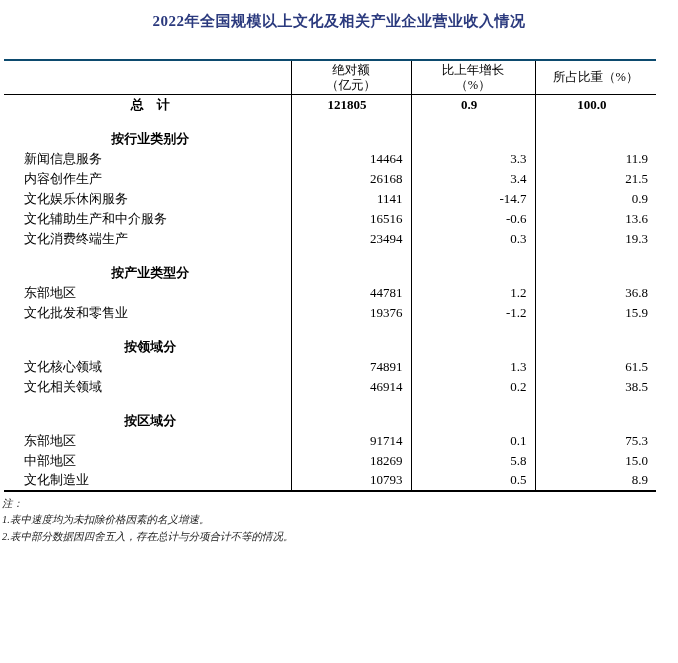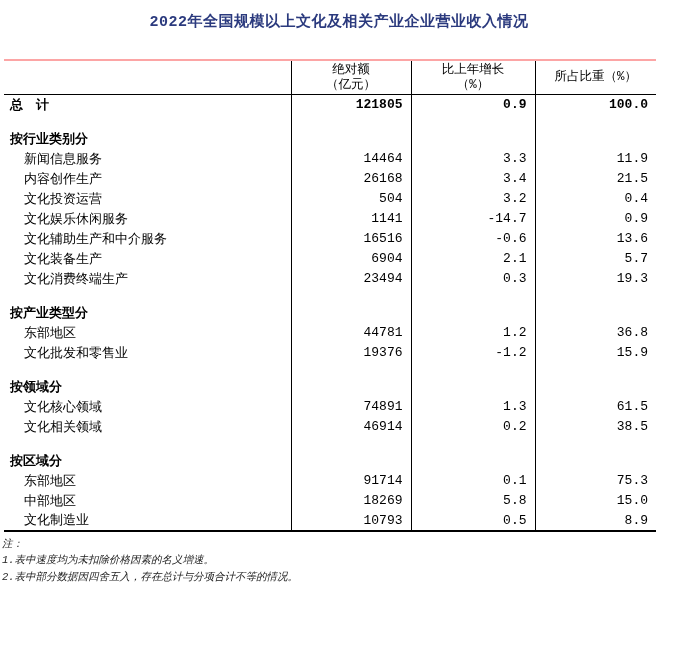--- a/index.html
+++ b/index.html
@@ -5,41 +5,41 @@
   html, body {
     margin: 0;
     padding: 0;
     background: #ffffff;
   }
   .page {
     position: relative;
     width: 678px;
     height: 663px;
     background: #ffffff;
-    font-family: Liberation Mono, monospace;
+    font-family: Liberation Serif, serif;
     color: #000000;
     overflow: hidden;
     border-radius: 9px;
   }
   .title {
     margin: 0;
     padding-top: 12px;
     height: 20px;
     text-align: center;
     font-size: 15px;
     font-weight: bold;
     color: #2b3a7e;
     letter-spacing: 0.5px;
   }
   table.stat-table {
     border-collapse: collapse;
     table-layout: fixed;
     width: 652px;
     margin: 27px 0 0 4px;
-    border-top: 2px solid #fca5a5;
+    border-top: 2px solid #0c4a6e;
     border-bottom: 2px solid #000000;
     font-size: 13px;
   }
   table.stat-table th,
   table.stat-table td {
     margin: 0;
     padding: 0;
     overflow: hidden;
     white-space: nowrap;
   }
@@ -54,21 +54,21 @@
     font-size: 12.5px;
     text-align: center;
     vertical-align: middle;
     line-height: 15px;
     border-bottom: 1px solid #000000;
   }
   tbody tr { height: 20px; }
   tbody tr.row-blank { height: 14px; }
   tbody td.lbl { text-align: left; }
   tbody td.num { text-align: right; padding-right: 8px; }
-  tr.row-total td, tr.row-section td { font-weight: bold; }
+  tr.row-total td, tr.row-section td { font-weight: bold; text-align: center; }
   tr.row-total td.lbl, tr.row-section td.lbl { padding-left: 6px; }
   tr.row-data td.lbl { padding-left: 20px; }
   .notes {
     margin: 4px 0 0 2px;
     font-size: 10.5px;
     font-style: italic;
     color: #222222;
     line-height: 16.5px;
   }
   .notes div { white-space: nowrap; }
@@ -120,42 +120,30 @@
           <td class="num">3.3</td>
           <td class="num">11.9</td>
         </tr>
         <tr class="row-data">
           <td class="lbl">内容创作生产</td>
           <td class="num">26168</td>
           <td class="num">3.4</td>
           <td class="num">21.5</td>
         </tr>
         <tr class="row-data">
-          <td class="lbl">文化投资运营</td>
-          <td class="num">504</td>
-          <td class="num">3.2</td>
-          <td class="num">0.4</td>
-        </tr>
-        <tr class="row-data">
           <td class="lbl">文化娱乐休闲服务</td>
           <td class="num">1141</td>
           <td class="num">-14.7</td>
           <td class="num">0.9</td>
         </tr>
         <tr class="row-data">
           <td class="lbl">文化辅助生产和中介服务</td>
           <td class="num">16516</td>
           <td class="num">-0.6</td>
           <td class="num">13.6</td>
-        </tr>
-        <tr class="row-data">
-          <td class="lbl">文化装备生产</td>
-          <td class="num">6904</td>
-          <td class="num">2.1</td>
-          <td class="num">5.7</td>
         </tr>
         <tr class="row-data">
           <td class="lbl">文化消费终端生产</td>
           <td class="num">23494</td>
           <td class="num">0.3</td>
           <td class="num">19.3</td>
         </tr>
         <tr class="row-blank">
           <td class="lbl"></td>
           <td class="num"></td>

